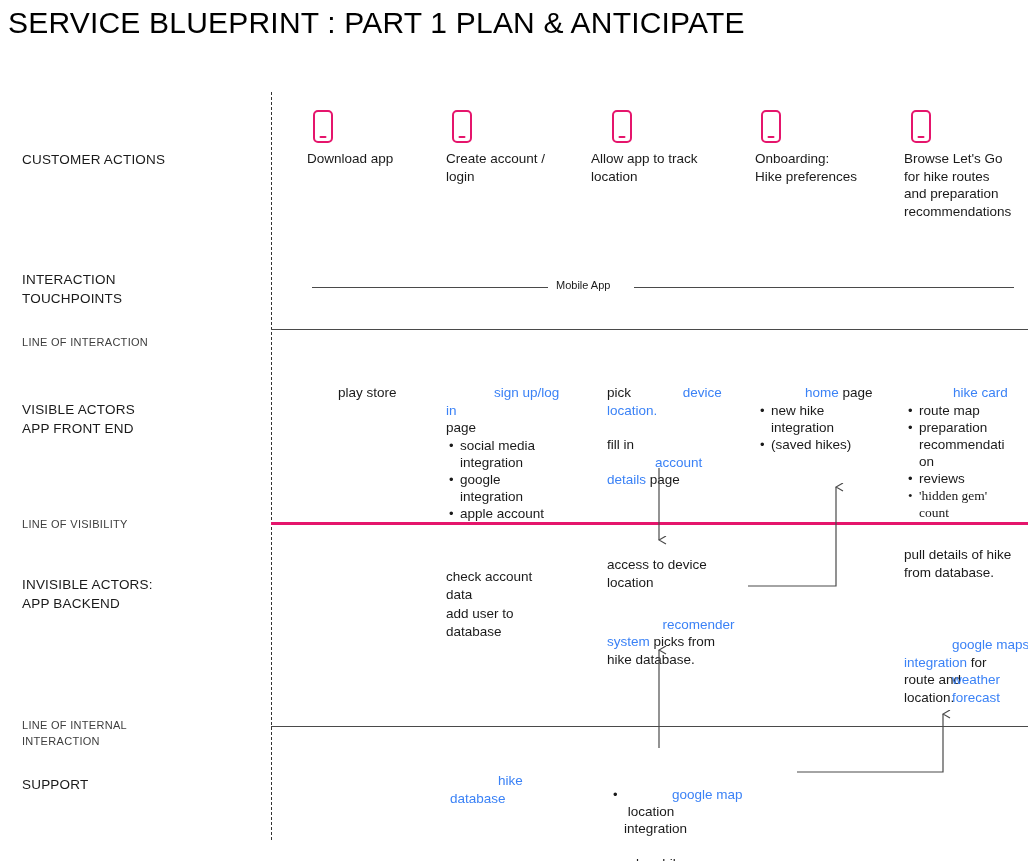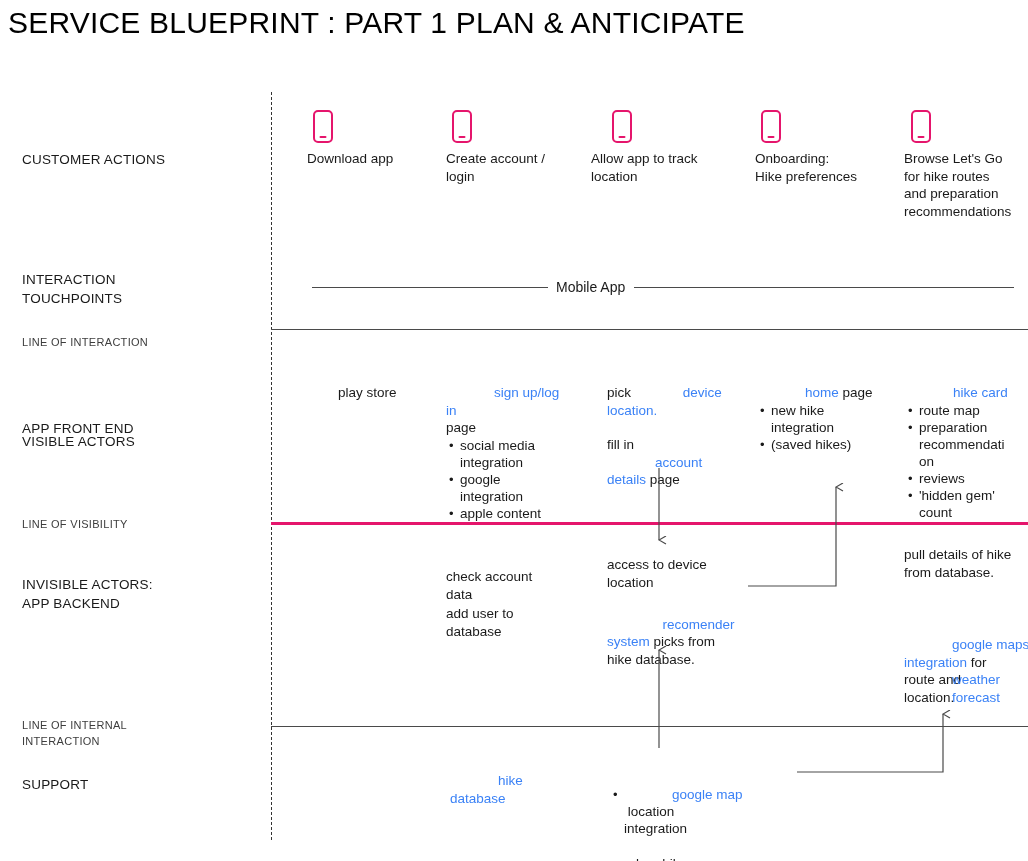--- a/index.html
+++ b/index.html
@@ -53,40 +53,40 @@
   .pink{color:#3b82f6;margin-left:48px;}
   ul.bul{margin:0;padding:0 0 0 14px;list-style:none;}
   ul.bul li{position:relative;line-height:17px;}
   ul.bul li:before{
     content:"\2022";position:absolute;left:-11px;top:0;color:#1a1a1a;font-size:13px;
   }
 
   
   .tp-line-left{position:absolute;height:0;border-top:1px solid #4a4a4a;}
   .tp-line-right{position:absolute;height:0;border-top:1px solid #4a4a4a;}
-  .tp-text{position:absolute;font-size:14px;color:#1a1a1a;}
+  .tp-text{position:absolute;font-size:11px;color:#1a1a1a;}
 
   
   svg.connectors{position:absolute;left:0;top:0;width:1028px;height:861px;pointer-events:none;}
 </style>
 </head>
 <body>
 
 <div class="page-title">SERVICE BLUEPRINT : PART 1 PLAN &amp; ANTICIPATE</div>
 
 <div class="spine"></div>
 
 <div class="row-label" style="left:22px;top:150px;">CUSTOMER ACTIONS</div>
 
 <div class="row-label" style="left:22px;top:270px;">INTERACTION</div>
 <div class="row-label" style="left:22px;top:289px;">TOUCHPOINTS</div>
 
 <div class="line-label" style="left:22px;top:334px;">LINE OF INTERACTION</div>
 
-<div class="row-label" style="left:22px;top:400px;margin-top:32px;">VISIBLE  ACTORS</div>
+<div class="row-label" style="left:22px;top:400px;">VISIBLE  ACTORS</div>
 <div class="row-label" style="left:22px;top:419px;">APP FRONT END</div>
 
 <div class="line-label" style="left:22px;top:516px;">LINE OF VISIBILITY</div>
 
 <div class="row-label" style="left:22px;top:575px;">INVISIBLE ACTORS:</div>
 <div class="row-label" style="left:22px;top:594px;">APP BACKEND</div>
 
 <div class="line-label" style="left:22px;top:717px;">LINE OF INTERNAL</div>
 <div class="line-label" style="left:22px;top:733px;">INTERACTION</div>
 
@@ -121,21 +121,21 @@
 <div class="tb" style="left:306px;top:384px;padding-left:32px;">play store</div>
 
 <div class="tb" style="left:446px;top:384px;width:120px;">
   <div><span class="pink">sign up/log in</span></div>
   <div>page</div>
   <ul class="bul">
     <li style="white-space:pre;">social media
 integration</li>
     <li style="white-space:pre;">google
 integration</li>
-    <li style="white-space:pre;">apple content</li>
+    <li style="white-space:pre;">apple account</li>
   </ul>
 </div>
 
 <div class="tb" style="left:607px;top:384px;width:125px;">
   <div style="white-space:pre-wrap;"><span>pick </span><span class="pink" style="white-space:pre;">device
 location.</span></div>
   <div style="height:17px;"></div>
   <div style="white-space:pre-wrap;"><span>fill in </span><span class="pink" style="white-space:pre;">account
 details</span><span> page</span></div>
 </div>
@@ -150,21 +150,21 @@
 </div>
 
 <div class="tb" style="left:905px;top:384px;width:120px;">
   <div><span class="pink">hike card</span></div>
   <ul class="bul">
     <li style="white-space:pre;">route map</li>
     <li style="white-space:pre;">preparation
 recommendati
 on</li>
     <li style="white-space:pre;">reviews</li>
-    <li style="white-space:pre;">'hidden gem'
+    <li style="white-space:pre;font-family:Liberation Serif, serif;">'hidden gem'
 count</li>
   </ul>
 </div>
 
 <div class="tb" style="left:446px;top:568px;white-space:pre;">check account
 data</div>
 <div class="tb" style="left:446px;top:605px;white-space:pre;">add user to
 database</div>
 
 <div class="tb" style="left:607px;top:556px;white-space:pre;">access to device

